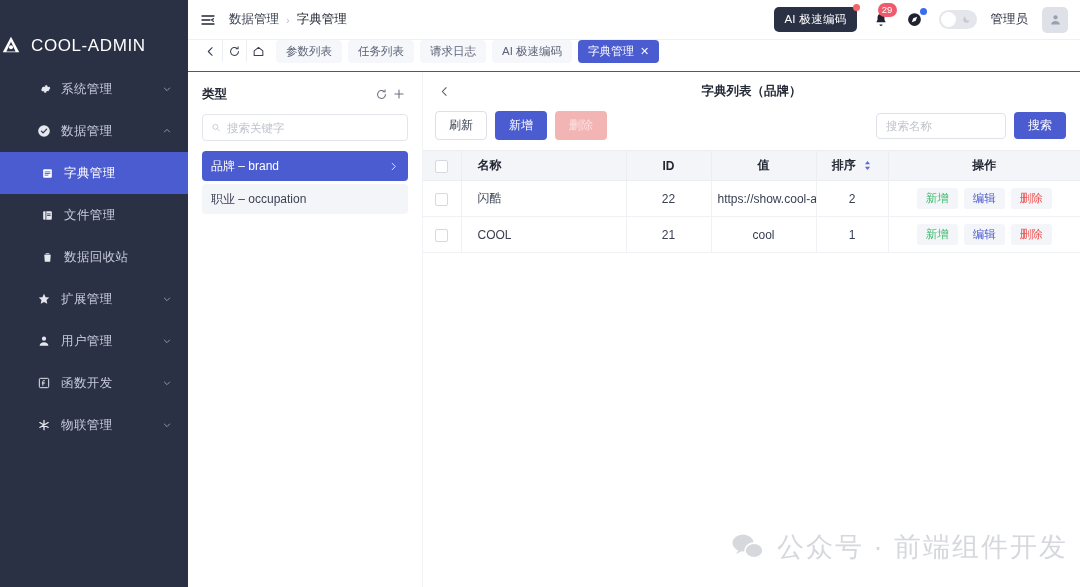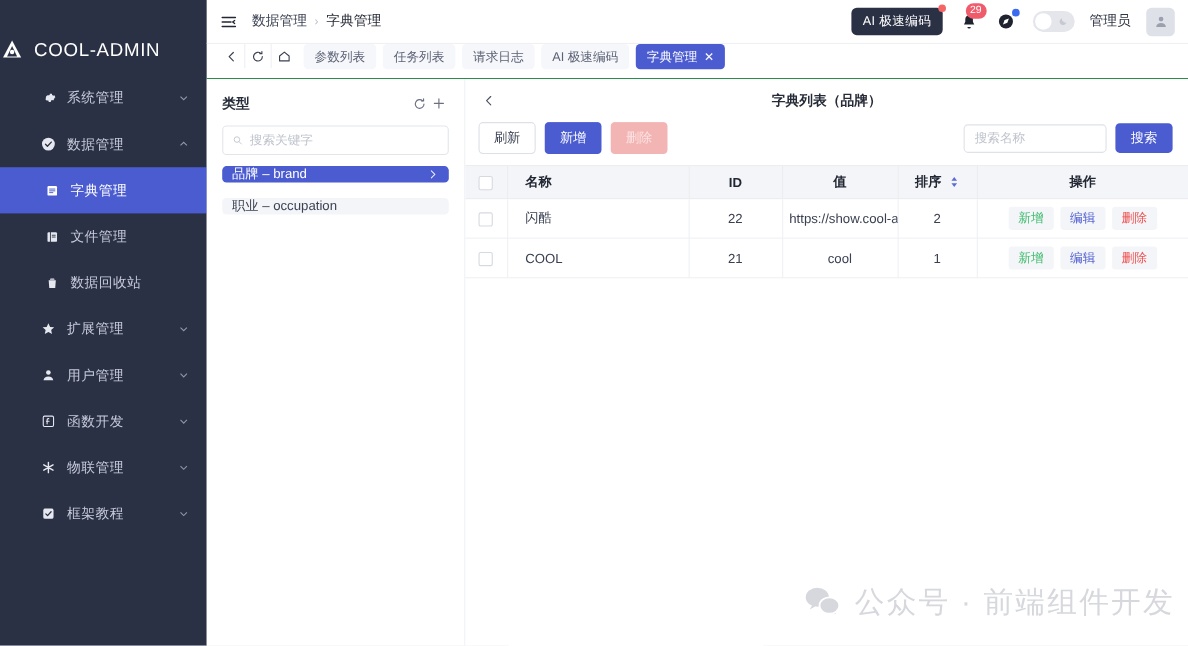--- a/index.html
+++ b/index.html
@@ -136,23 +136,23 @@
     display: flex; align-items: center; padding: 0 8px; gap: 6px;
   }
   .tp-search svg { color: #c2c6cf; }
   .tp-search input {
     border: 0; outline: 0; font-size: 11.5px; color: #3b4052; width: 100%;
     font-family: inherit; background: transparent;
   }
   .tp-search input::placeholder { color: #bfc3cc; }
   .tp-list { margin-top: 10px; }
   .tp-item {
-    height: 15px; display: flex; align-items: center; padding: 0 9px;
+    height: 30px; display: flex; align-items: center; padding: 0 9px;
     font-size: 12px; color: #3c4254; border-radius: 4px; cursor: pointer;
-    margin-bottom: 14px;
+    margin-bottom: 3px;
   }
   .tp-item .tpi-label { flex: 1 1 auto; }
   .tp-item.active { background: #4b5bd0; color: #fff; }
   .tp-item.plain { background: #f4f5f8; }
   .tp-item .chev { opacity: .9; display: flex; align-items: center; }
 
   .main-panel {
     flex: 1 1 auto; background: #fff; display: flex; flex-direction: column;
     min-width: 0; position: relative;
   }
@@ -352,34 +352,20 @@
             </svg>
         </span>
         <span class="mi-label">物联管理</span>
         <span class="mi-arrow">
           <svg viewBox="0 0 24 24" width="10" height="10" fill="none" stroke="currentColor" stroke-width="2.4">
               <path d="M5 9l7 7 7-7"></path>
             </svg>
         </span>
       </div>
 
-      <div class="menu-item">
-        <span class="mi-ico">
-          <svg viewBox="0 0 24 24" width="14" height="14" fill="currentColor">
-              <rect x="4" y="4" width="16" height="16" rx="3"></rect>
-              <path d="M8 12.3l2.7 2.7L16.2 9" fill="none" stroke="#2b3145" stroke-width="2" stroke-linecap="round" stroke-linejoin="round"></path>
-            </svg>
-        </span>
-        <span class="mi-label">框架教程</span>
-        <span class="mi-arrow">
-          <svg viewBox="0 0 24 24" width="10" height="10" fill="none" stroke="currentColor" stroke-width="2.4">
-              <path d="M5 9l7 7 7-7"></path>
-            </svg>
-        </span>
-      </div>
     </nav>
   </aside>
 
   <div class="right">
 
     <header class="topbar">
       <span class="burger">
         <svg viewBox="0 0 24 24" width="16" height="16" fill="none" stroke="currentColor" stroke-width="2" stroke-linecap="round">
             <path d="M3 6h18M3 12h12M3 18h18"></path>
             <path d="M20 10l-2.6 2 2.6 2" stroke-width="1.8"></path>

